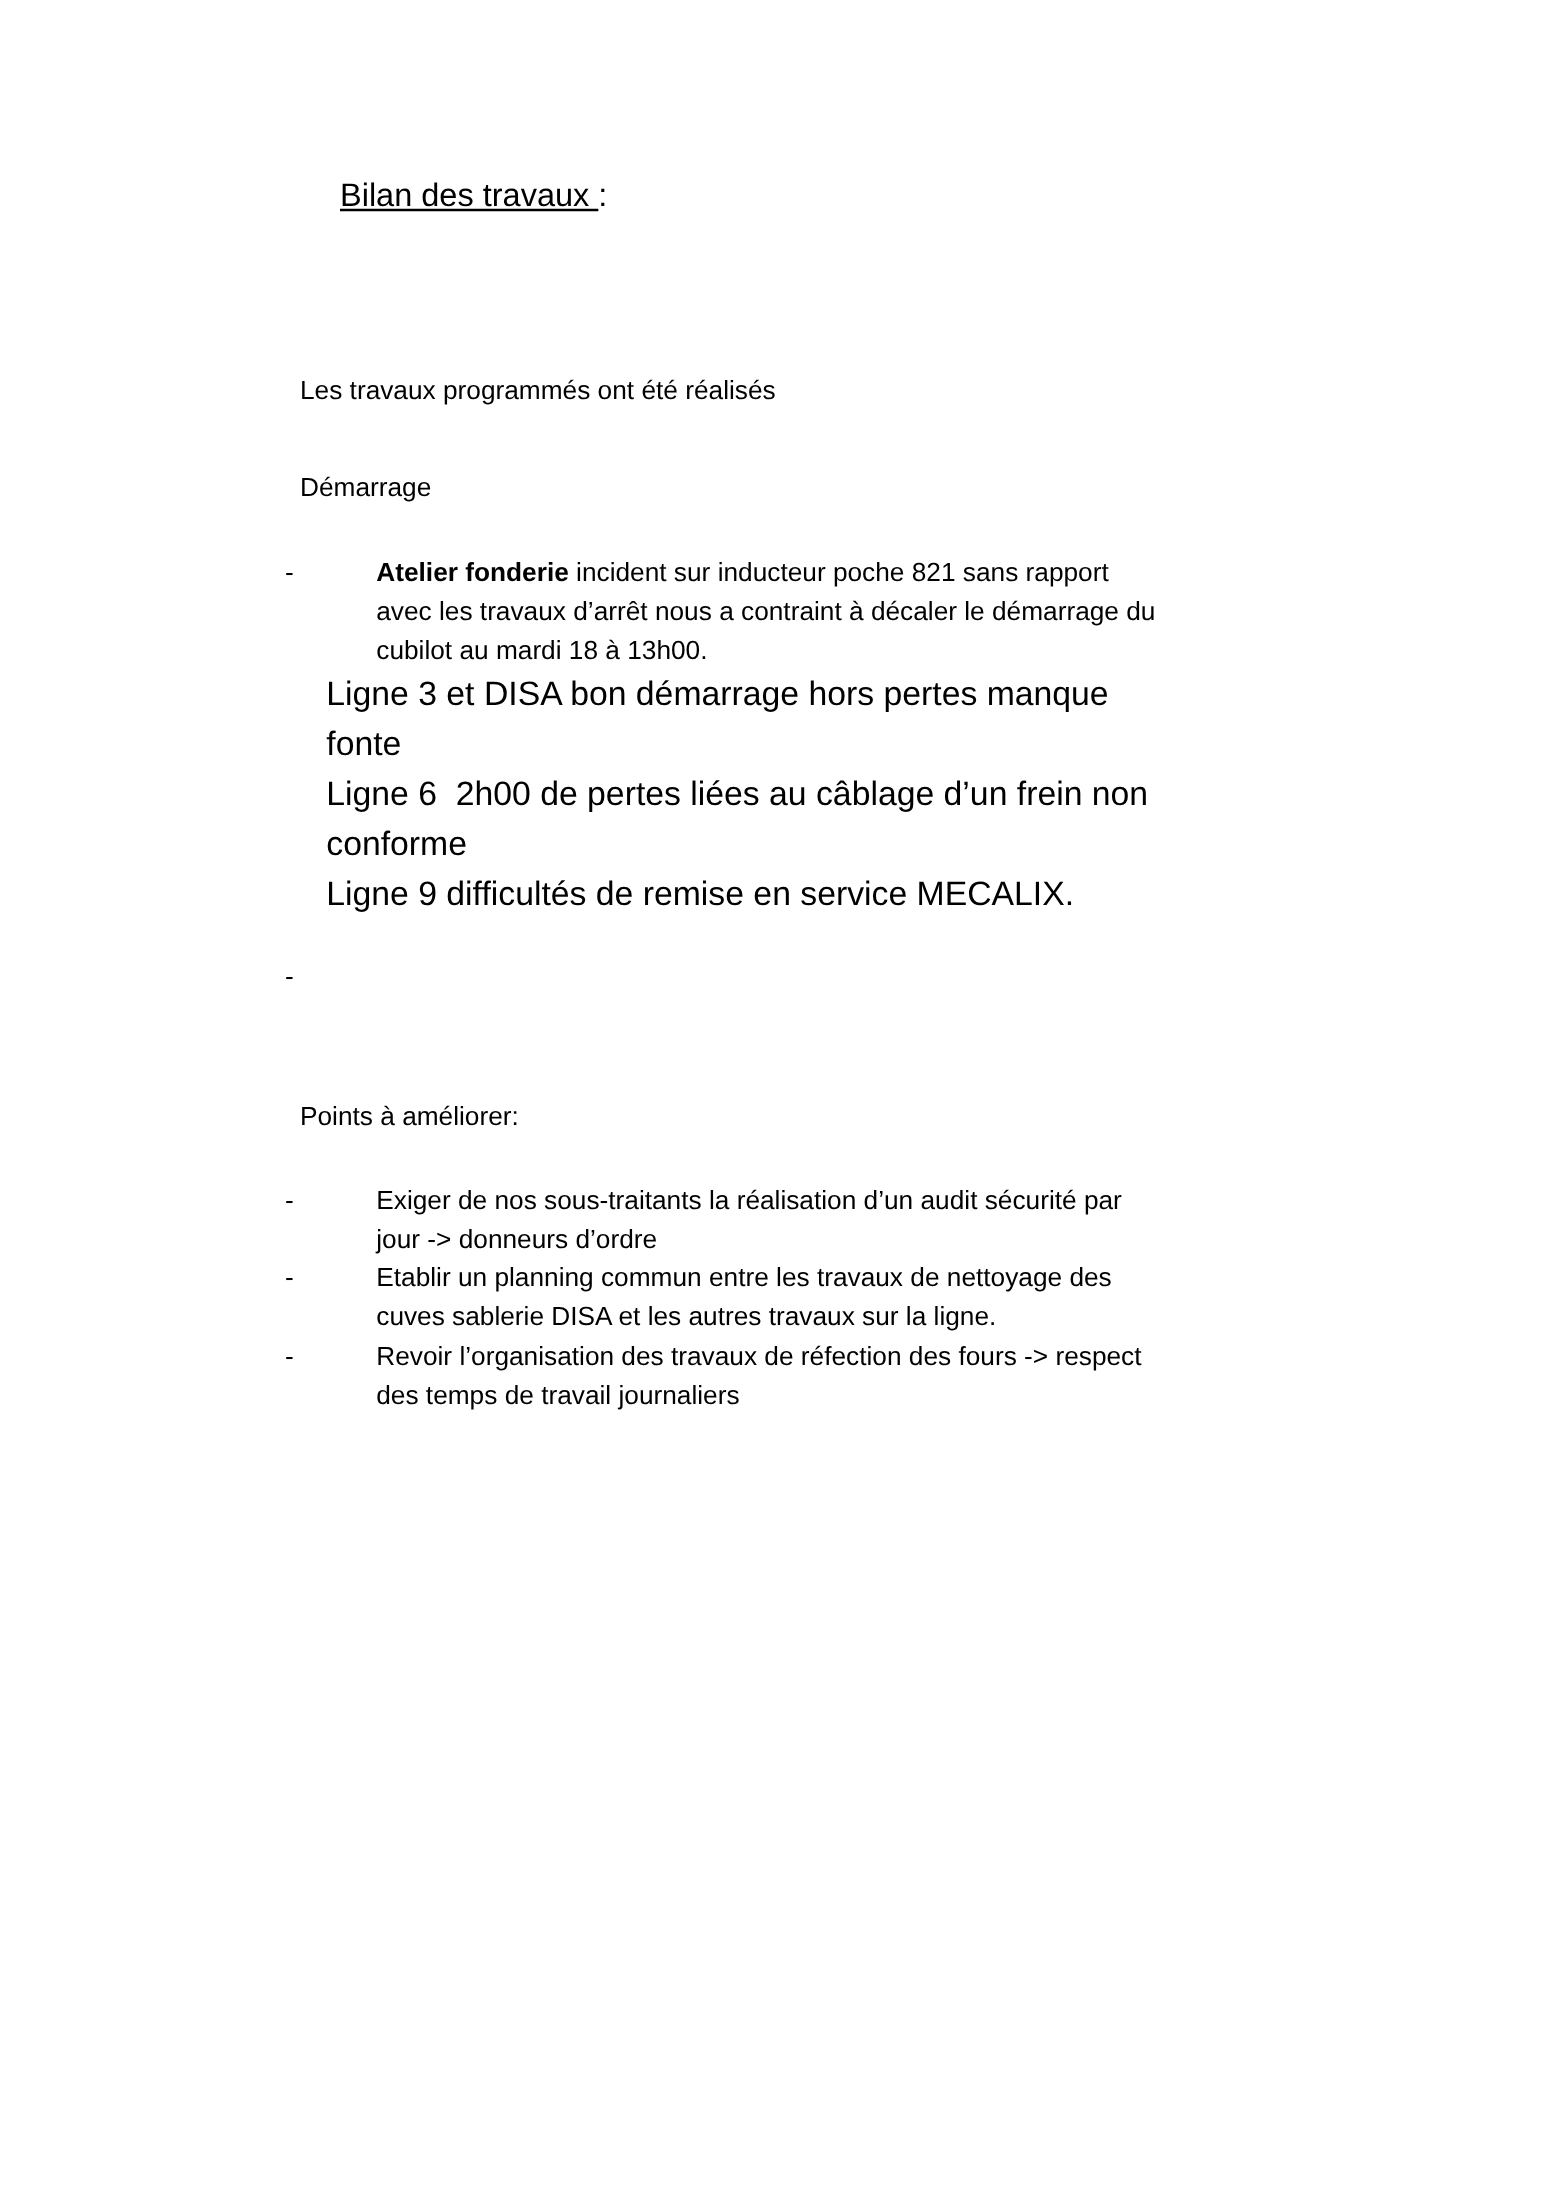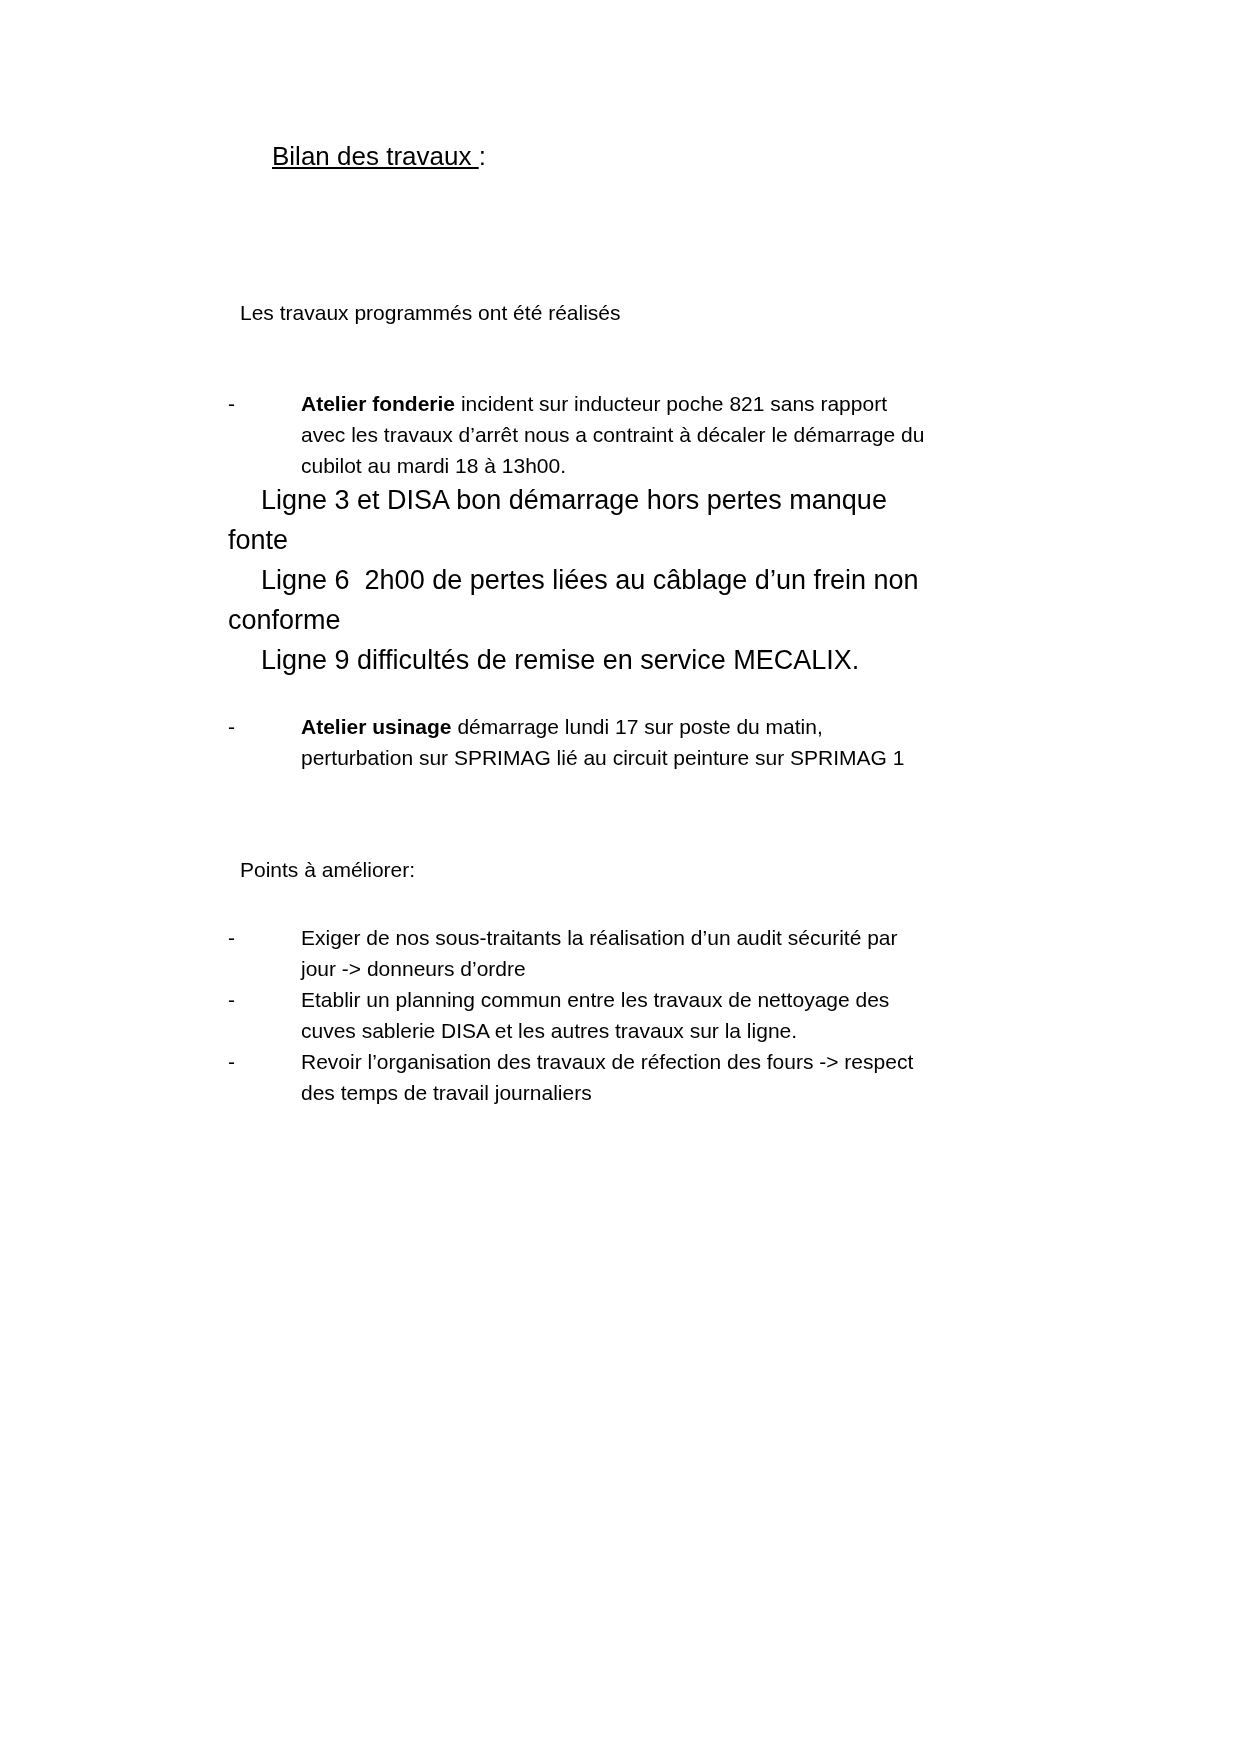--- a/index.html
+++ b/index.html
@@ -61,58 +61,59 @@
     font-weight: 700;
   }
   .sub-line {
     font-size: 27px;
     line-height: 1.48;
     white-space: pre-wrap;
     text-indent: 33px;
   }
   .sub-line.nohang {
     text-indent: 0;
+    margin-left: 33px;
   }
   .list-tight .bullet-row {
     margin-bottom: 0;
   }
 </style>
 </head>
 <body>
 
 <div class="page">
   <div class="content">
 
     <h1 class="doc-title"><span class="u">Bilan des travaux </span><span>:</span></h1>
 
     <div class="spacer-xl"></div>
 
     <p class="para">Les travaux programmés ont été réalisés</p>
 
     <div class="spacer-m"></div>
 
+    <p class="para">Démarrage</p>
 
     <div class="spacer-m"></div>
 
     <div class="bullet-row">
       <span class="dash">-</span>
       <span class="btext"><b>Atelier fonderie</b><span> incident sur inducteur poche 821 sans rapport avec les travaux d’arrêt  nous a contraint à décaler le démarrage du cubilot au mardi 18 à 13h00.</span></span>
     </div>
 
     <div class="sub-line">Ligne 3 et DISA bon démarrage hors pertes manque</div>
     <div class="sub-line nohang">fonte</div>
     <div class="sub-line">Ligne 6  2h00 de pertes liées au câblage d’un frein non</div>
     <div class="sub-line nohang">conforme</div>
     <div class="sub-line">Ligne 9 difficultés de remise en service MECALIX.</div>
 
     <div class="spacer-l"></div>
 
     <div class="bullet-row">
       <span class="dash">-</span>
-      <span class="btext"><b>Atelier usinage</b><span> démarrage lundi 17 sur poste du matin,  perturbation sur SPRIMAG lié au circuit peinture sur SPRIMAG 1</span></span>
     </div>
 
     <div class="spacer-xl" style="height:70px"></div>
 
     <p class="para">Points à améliorer:</p>
 
     <div class="spacer-m"></div>
 
     <div class="list-tight">
       <div class="bullet-row">

